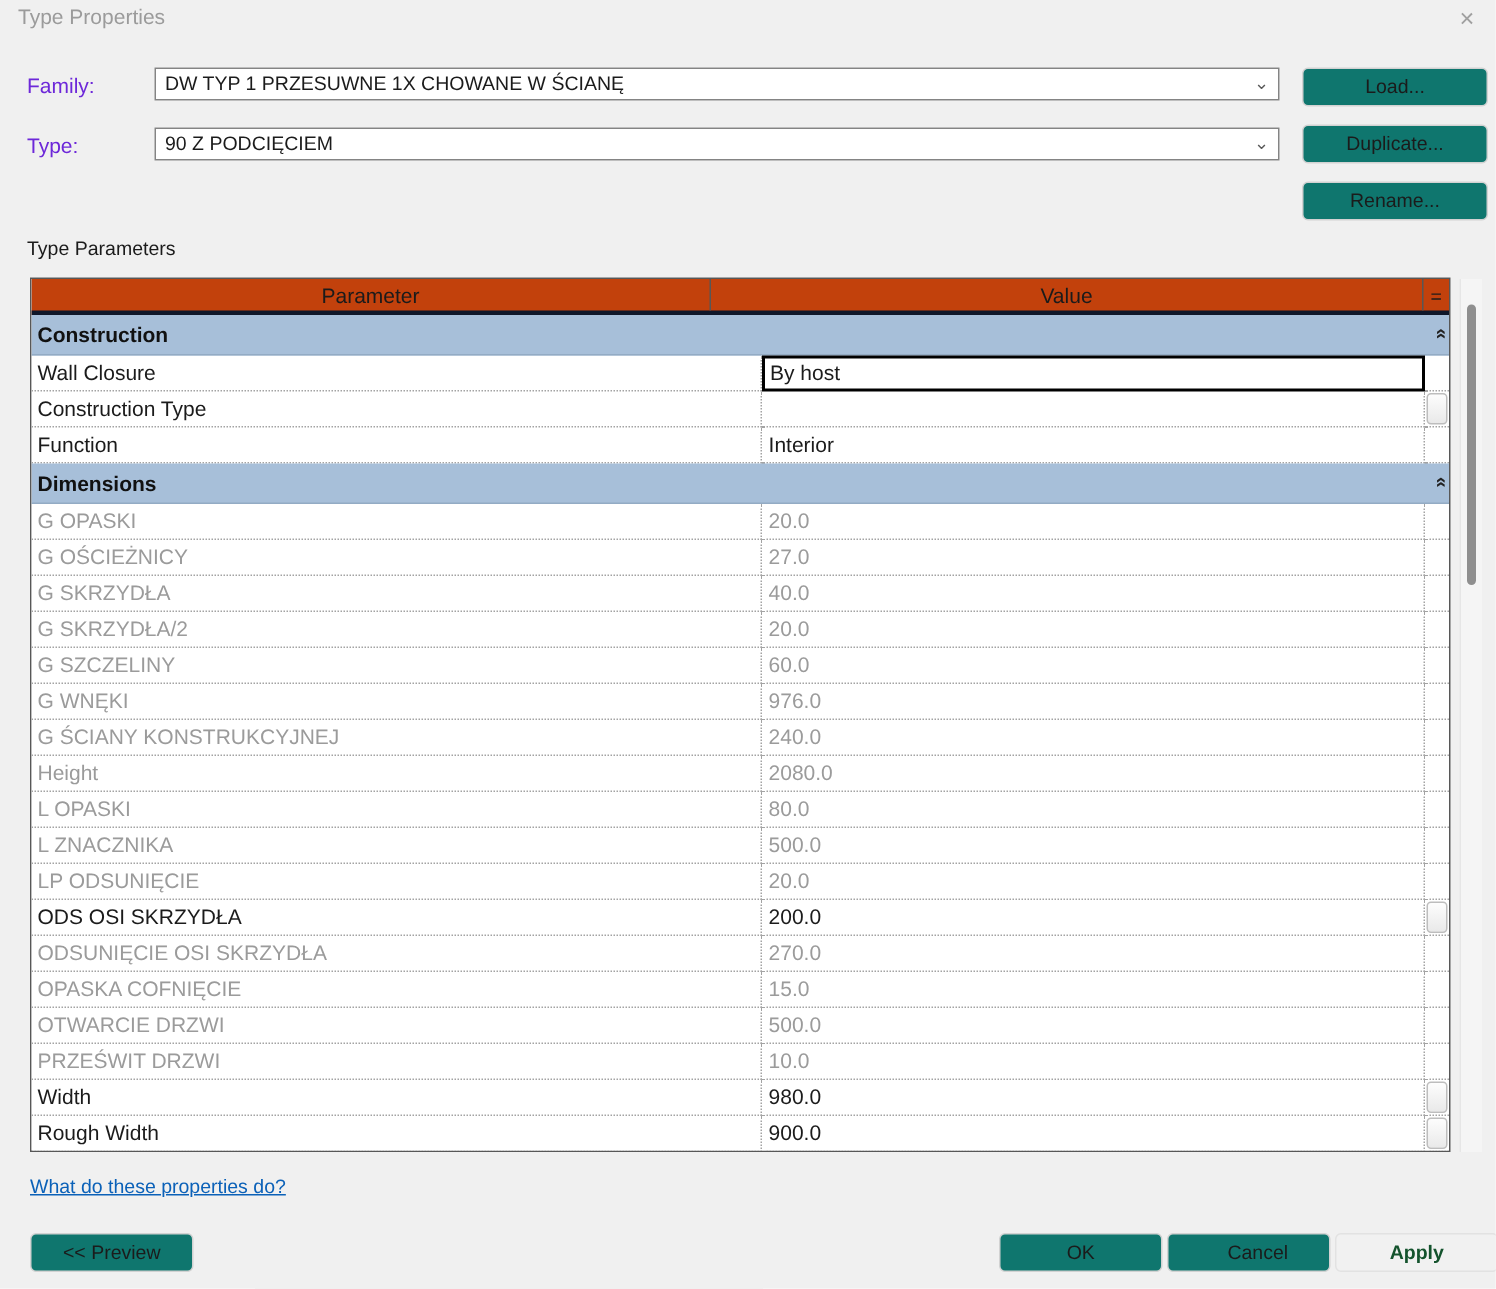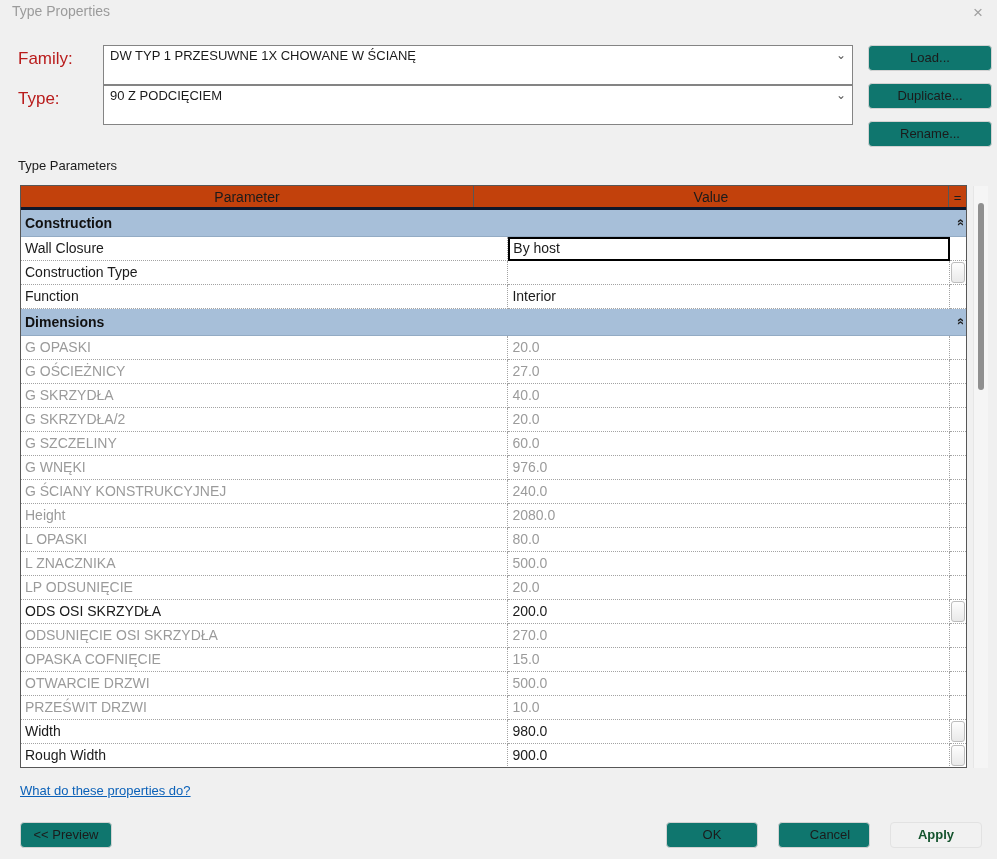--- a/index.html
+++ b/index.html
@@ -14,23 +14,23 @@
   .dialog { position:absolute; inset:0; background:#f0f0f0; }
 
   
   .titlebar { position:absolute; left:12px; top:3px; font-size:14px; color:#9b9b9b; }
   .close-x {
     position:absolute; right:8px; top:2px; width:22px; height:22px;
     font-size:17px; color:#a0a0a0; text-align:center; line-height:22px; cursor:default;
   }
 
   
-  .form-label { position:absolute; left:18px; font-size:17px; color:#b91c1c; }
+  .form-label { position:absolute; left:18px; font-size:14px; color:#6d28d9; }
   .combo {
-    position:absolute; left:103px; width:750px; height:40px;
+    position:absolute; left:103px; width:750px; height:22px;
     background:#fff; border:1px solid #848484;
     font-size:13px; line-height:20px; padding:0 20px 0 6px;
     white-space:nowrap; overflow:hidden;
   }
   .combo .chev {
     position:absolute; right:6px; top:0; height:20px; line-height:18px;
     color:#5a5a5a; font-size:12px;
   }
   .btn {
     position:absolute; height:26px; background:#0f766e;
@@ -88,21 +88,21 @@
   .vscroll-thumb {
     position:absolute; left:4px; top:17px; width:6px; height:187px;
     background:#8f8f8f; border-radius:3px;
   }
 
   
   .help-link {
     position:absolute; left:20px; top:783px; font-size:13px;
     color:#0b61b8; text-decoration:underline; cursor:pointer;text-align:center;
   }
-  .btn.footer { top:822px; width:92px; }
+  .btn.footer { top:822px; width:109px; }
 </style>
 </head>
 <body>
 
 <div class="dialog">
 
   <div class="titlebar">Type Properties</div>
   <div class="close-x">×</div>
 
   <div class="form-label" style="top:49px;">Family:</div>

